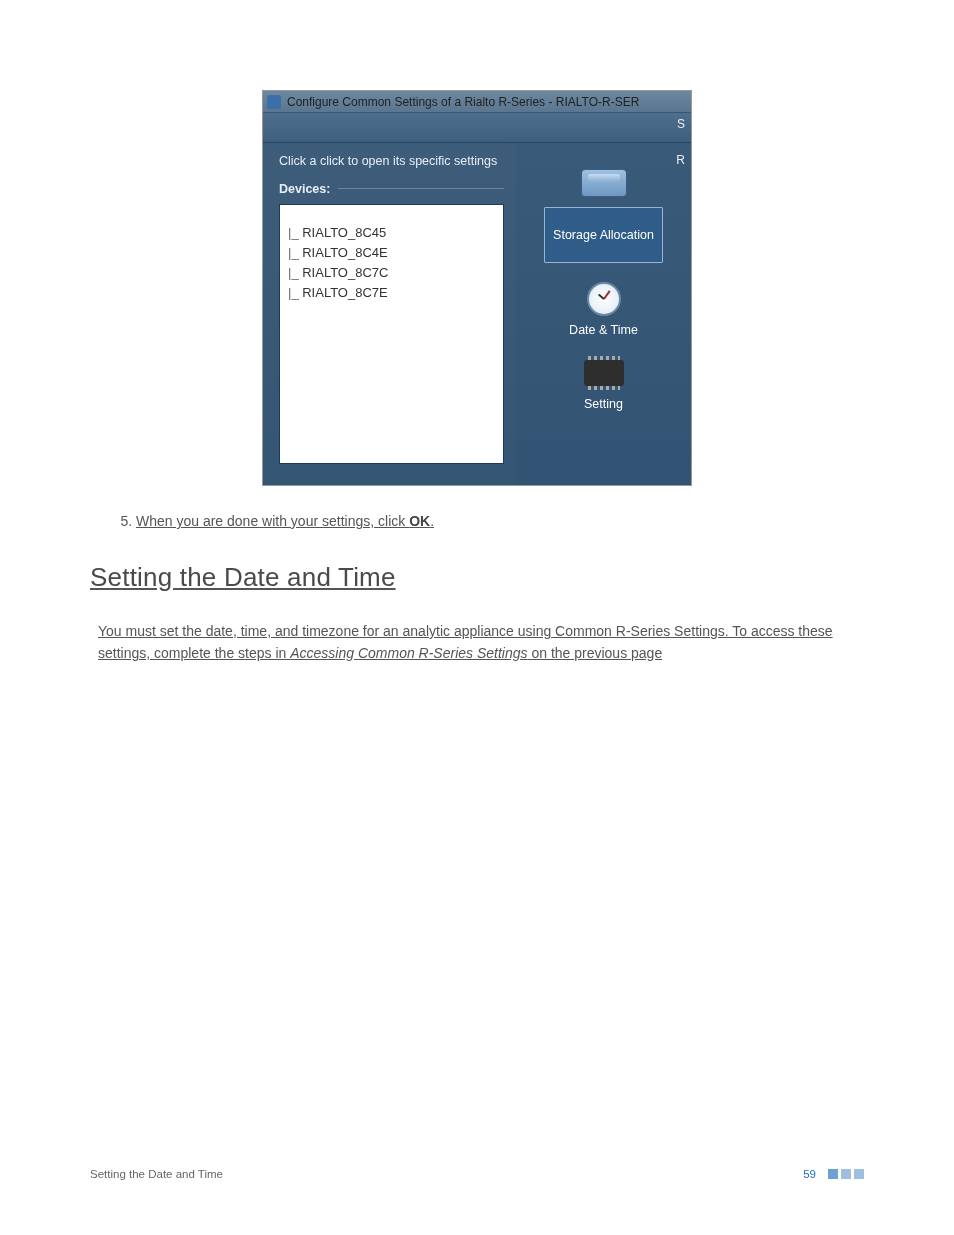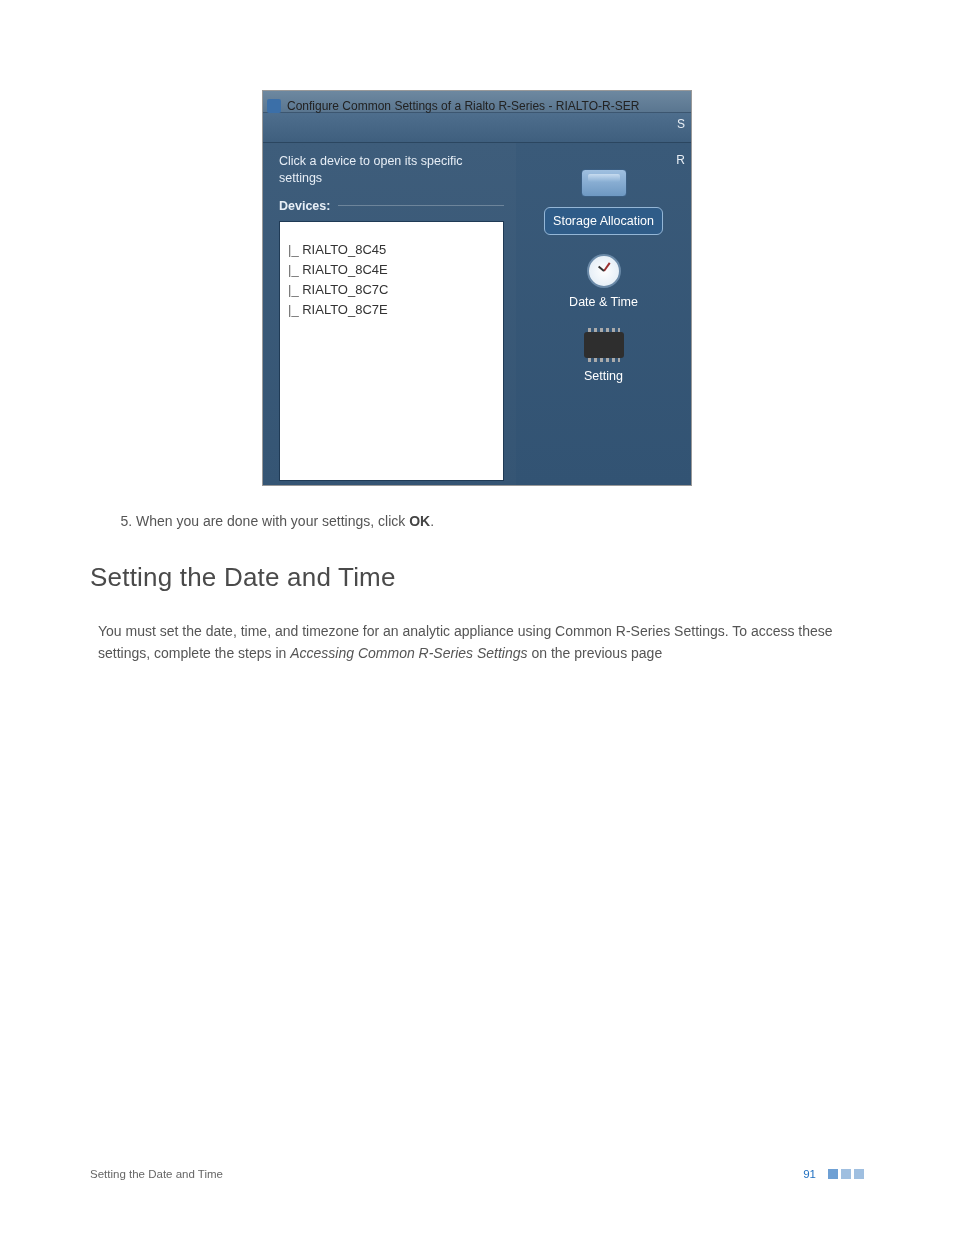--- a/index.html
+++ b/index.html
@@ -2,21 +2,21 @@
 <html><head>
 <meta charset="utf-8">
 <style>
   * { box-sizing: border-box; margin: 0; padding: 0; }
   html, body { width: 954px; height: 1235px; background: #ffffff; font-family: "Segoe UI", Arial, sans-serif; color: #333; }
   .page { position: relative; width: 954px; height: 1235px; padding: 90px 90px 60px 90px; }
 
   
   .shot-wrap { display: flex; justify-content: center; margin-bottom: 25px; }
   .shot { width: 430px; height: 396px; background: #4a6a89; border: 1px solid #999; position: relative; overflow: hidden; font-family: "Segoe UI", Tahoma, sans-serif; }
-  .titlebar { height: 22px; background: linear-gradient(#6d88a0, #5a7690); display: flex; align-items: flex-start; padding: 8px 4px; font-size: 12px; color: #222; border-bottom: 1px solid #3c5670; }
+  .titlebar { height: 22px; background: linear-gradient(#6d88a0, #5a7690); display: flex; align-items: center; padding: 8px 4px; font-size: 12px; color: #222; border-bottom: 1px solid #3c5670; }
   .titlebar .app-icon { width: 14px; height: 14px; background: #3b6fa8; border-radius: 2px; margin-right: 6px; }
   .ribbon { height: 30px; background: linear-gradient(#4e6e8d, #3f5f7e); border-bottom: 1px solid #2b4660; }
   .ribbon-right { position: absolute; right: 6px; top: 26px; color: #e8eef5; font-size: 12px; }
   .body-area { position: absolute; top: 52px; left: 0; right: 0; bottom: 0; display: flex; background: linear-gradient(#3e5d7b, #355574); }
   .left-pane { flex: 1; padding: 10px 12px 10px 16px; color: #e7eef6; font-size: 12.5px; position: relative; }
   .left-pane .hint { line-height: 1.35; }
   .left-pane .dev-row { margin-top: 12px; display: flex; align-items: center; }
   .left-pane .dev-label { margin-right: 8px; font-weight: bold; }
   .left-pane .dev-line { flex: 1; height: 1px; background: rgba(255,255,255,0.25); }
   .device-list { margin-top: 8px; background: #ffffff; border: 1px solid #1f3a55; height: 260px; padding: 18px 8px; color: #333; font-size: 13px; line-height: 1.55; }
@@ -27,24 +27,24 @@
   .option .icon { width: 50px; height: 36px; margin-bottom: 6px; display: flex; align-items: center; justify-content: center; }
   .drive { width: 46px; height: 28px; background: linear-gradient(#9fbfe0, #6e98c2); border-radius: 4px; position: relative; border: 1px solid #3b5e82; }
   .drive::after { content: ""; position: absolute; top: 4px; left: 6px; right: 6px; height: 8px; background: linear-gradient(#c7dbef, #88aed3); border-radius: 2px; }
   .clock { width: 34px; height: 34px; background: radial-gradient(#ffffff, #dce8f3); border-radius: 50%; border: 2px solid #6b8aa8; position: relative; }
   .clock::before { content: ""; position: absolute; top: 50%; left: 50%; width: 2px; height: 10px; background: #9a2f2f; transform-origin: bottom center; transform: translate(-1px,-10px) rotate(35deg); }
   .clock::after { content: ""; position: absolute; top: 50%; left: 50%; width: 2px; height: 7px; background: #333; transform-origin: bottom center; transform: translate(-1px,-7px) rotate(-50deg); }
   .chip { width: 40px; height: 26px; background: #2e2e2e; border-radius: 3px; position: relative; }
   .chip::before, .chip::after { content: ""; position: absolute; left: 4px; right: 4px; height: 4px; background: repeating-linear-gradient(90deg, #aaa 0 3px, transparent 3px 6px); }
   .chip::before { top: -4px; }
   .chip::after { bottom: -4px; }
-  .opt-label.highlight { background: #2f5c88; padding: 6px 8px; border: 1px solid #94b6d6; border-radius: 6px; }
+  .opt-label.highlight { background: #2f5c88; padding: 20px 8px; border: 1px solid #94b6d6; border-radius: 1px; }
 
   
-  .content { font-size: 14px; color: #555; }
+  .content { font-size: 14px; color: #555; text-decoration: underline; }
   ol.num { list-style: decimal; padding-left: 46px; margin: 0 0 30px 0; }
   ol.num li { margin-bottom: 10px; line-height: 1.5; }
   h2.section { font-size: 26px; font-weight: 300; color: #4a4a4a; margin: 30px 0 28px 0; letter-spacing: 0.2px; }
   p.para { line-height: 1.55; margin-bottom: 20px; margin-left: 8px; }
   .italic { font-style: italic; }
   .bold { font-weight: 600; color: #444; }
 
   .footer { position: absolute; left: 90px; right: 90px; bottom: 55px; display: flex; justify-content: space-between; align-items: center; font-size: 11.5px; color: #666; }
   .footer .pg { color: #1f6fc0; margin-right: 12px; }
   .footer .blocks { display: inline-flex; gap: 3px; }
@@ -61,21 +61,21 @@
     <div class="shot">
       <div class="titlebar">
         <span class="app-icon"></span>
         <span>Configure Common Settings of a Rialto R-Series - RIALTO-R-SER</span>
       </div>
       <div class="ribbon"></div>
       <span class="ribbon-right">S</span>
 
       <div class="body-area">
         <div class="left-pane">
-          <div class="hint">Click a device to open its specific settings</div>
+          <div class="hint">Click a click to open its specific settings</div>
           <div class="dev-row">
             <span class="dev-label">Devices:</span>
             <span class="dev-line"></span>
           </div>
           <div class="device-list">
             <div class="item">RIALTO_8C45</div>
             <div class="item">RIALTO_8C4E</div>
             <div class="item">RIALTO_8C7C</div>
             <div class="item">RIALTO_8C7E</div>
           </div>
@@ -120,21 +120,21 @@
 
     <p class="para">
       <span>You must set the date, time, and timezone for an analytic appliance using Common R-Series Settings. To access these settings, complete the steps in </span><span class="italic">Accessing Common R-Series Settings</span><span> on the previous page</span>
     </p>
 
   </div>
 
   <div class="footer">
     <span>Setting the Date and Time</span>
     <span class="right">
-      <span class="pg">91</span>
+      <span class="pg">59</span>
       <span class="blocks">
           <span></span>
           <span></span>
           <span></span>
         </span>
     </span>
   </div>
 
 </div>
 

